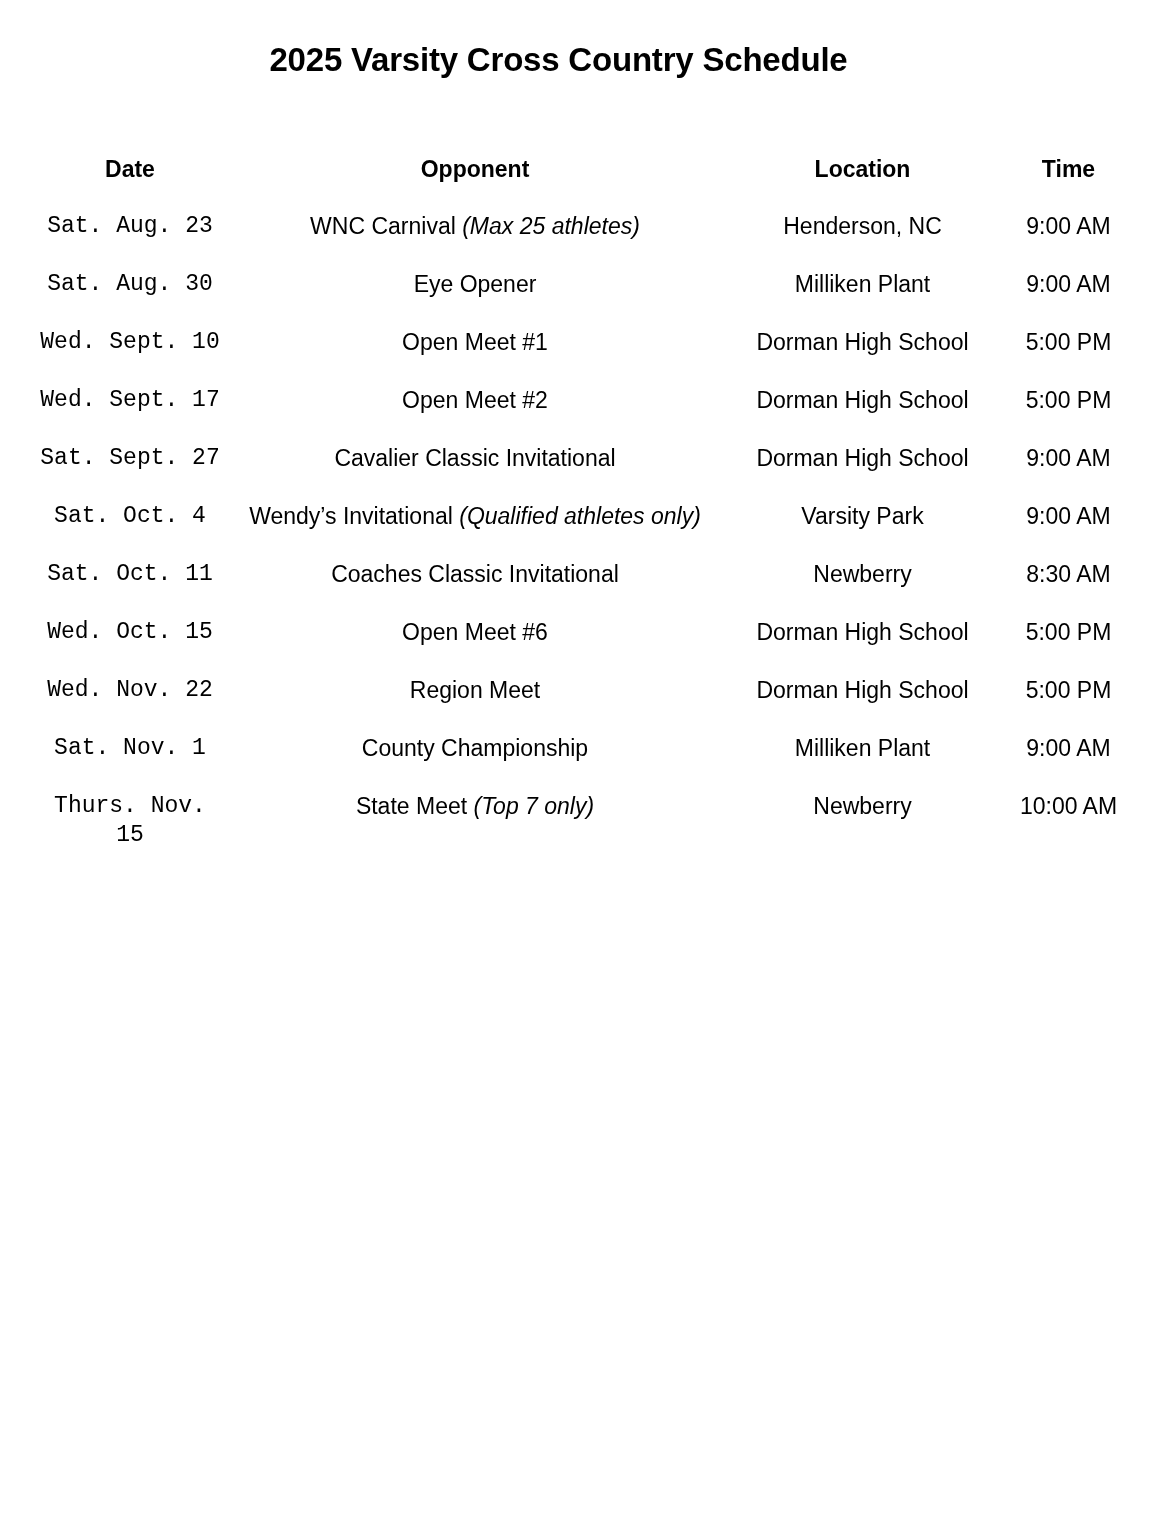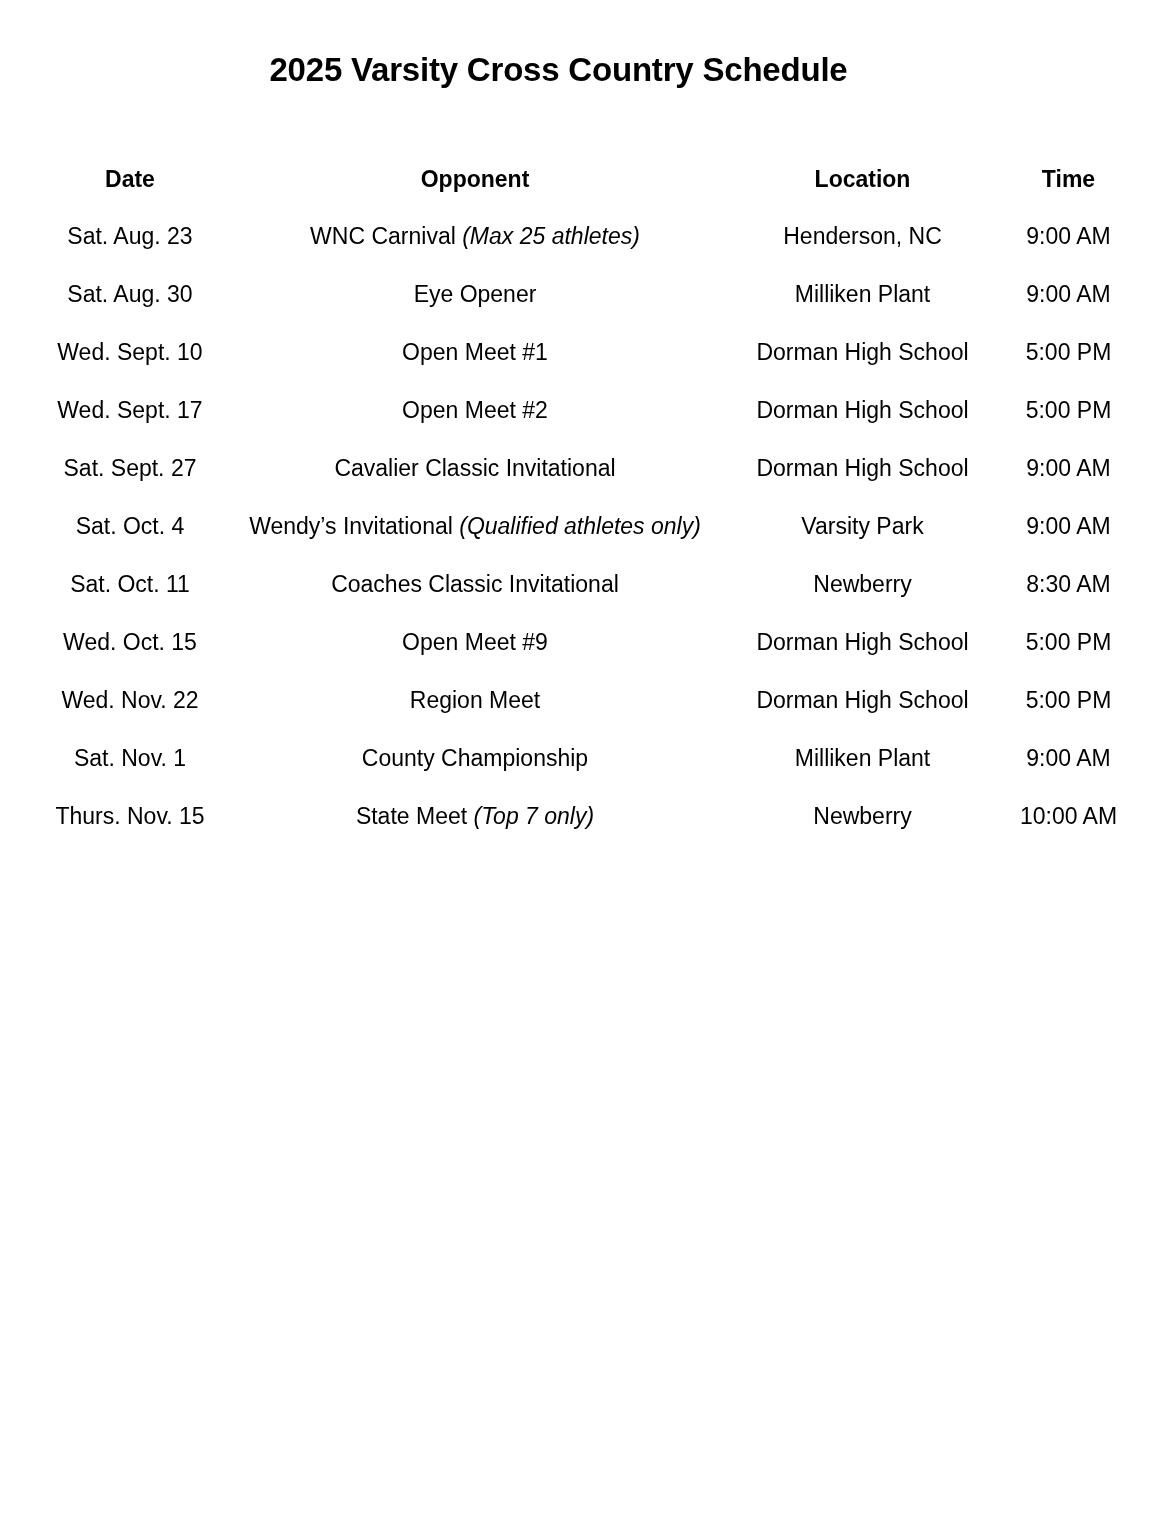--- a/index.html
+++ b/index.html
@@ -10,21 +10,21 @@
   body {
     width: 1162px;
     min-height: 1516px;
     font-family: "Liberation Sans", sans-serif;
     color: #000000;
   }
   .page {
     width: 1117px;
     min-height: 1516px;
     box-sizing: border-box;
-    padding: 40px 30px 20px 30px;
+    padding: 30px 30px 20px 30px;
   }
   .doc-title {
     text-align: center;
     font-size: 33px;
     font-weight: bold;
     letter-spacing: -0.2px;
     margin: 10px 0 0 0;
     line-height: 1.2;
   }
   table.schedule {
@@ -52,21 +52,21 @@
   table.schedule td {
     font-size: 23px;
     text-align: center;
     vertical-align: top;
     padding: 28px 6px 0 6px;
     line-height: 1.28;
   }
   table.schedule tbody tr {
     height: 58px;
   }
-  td.date-cell  { padding-left: 2px; padding-right: 2px; }
+  td.date-cell  { padding-left: 2px; padding-right: 2px; font-family: Liberation Mono, monospace; }
   td.opp-cell   { }
   td.loc-cell   { }
   td.time-cell  { padding-right: 0; }
   .note {
     font-style: italic;
   }
 </style>
 </head>
 <body>
 
@@ -135,21 +135,21 @@
 
       <tr>
         <td class="date-cell">Sat. Oct. 11</td>
         <td class="opp-cell"><span>Coaches Classic Invitational</span><span class="note"></span></td>
         <td class="loc-cell">Newberry</td>
         <td class="time-cell">8:30 AM</td>
       </tr>
 
       <tr>
         <td class="date-cell">Wed. Oct. 15</td>
-        <td class="opp-cell"><span>Open Meet #9</span><span class="note"></span></td>
+        <td class="opp-cell"><span>Open Meet #6</span><span class="note"></span></td>
         <td class="loc-cell">Dorman High School</td>
         <td class="time-cell">5:00 PM</td>
       </tr>
 
       <tr>
         <td class="date-cell">Wed. Nov. 22</td>
         <td class="opp-cell"><span>Region Meet</span><span class="note"></span></td>
         <td class="loc-cell">Dorman High School</td>
         <td class="time-cell">5:00 PM</td>
       </tr>

